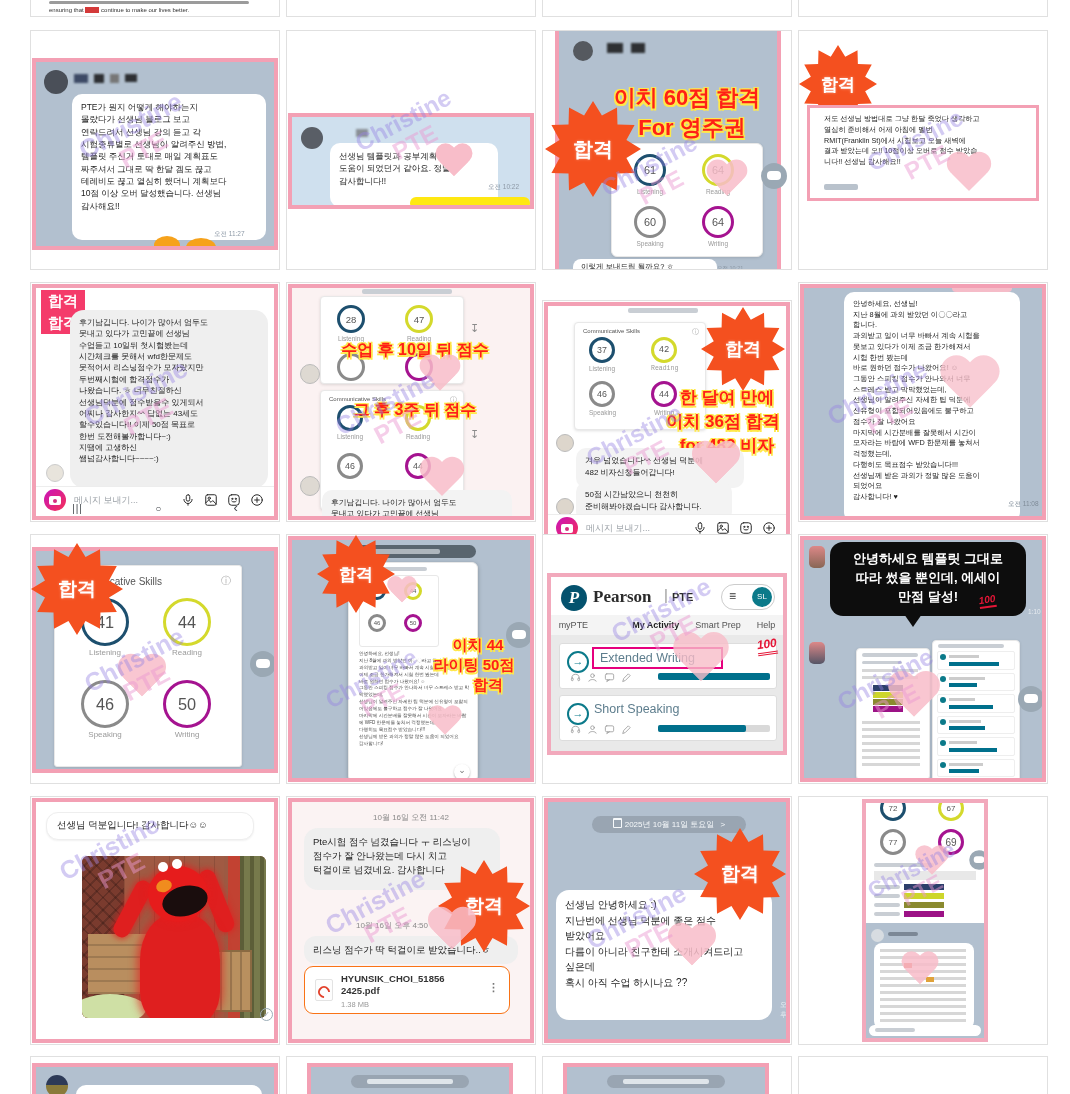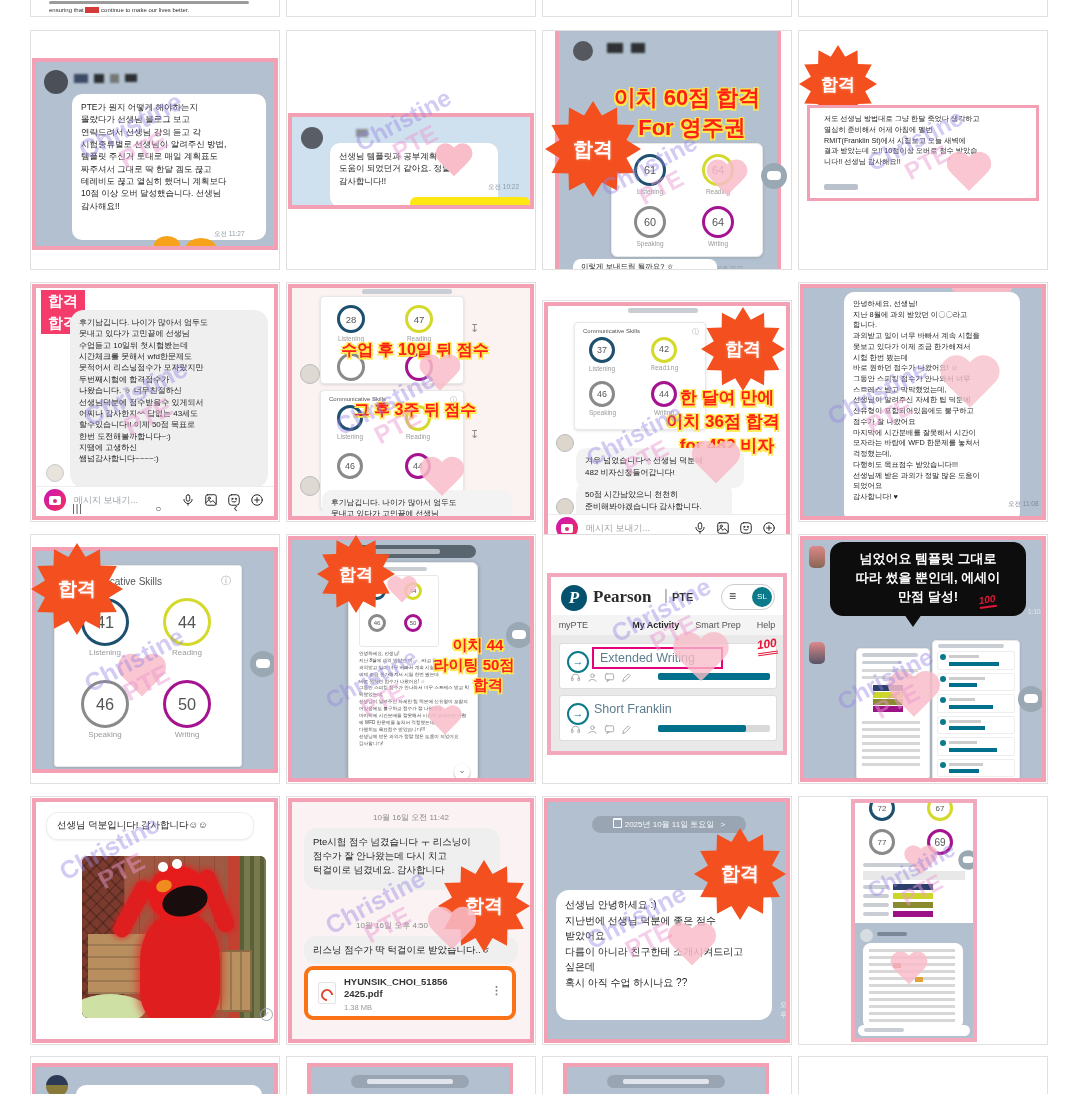--- a/index.html
+++ b/index.html
@@ -532,21 +532,21 @@
             </svg>
           <svg viewBox="0 0 24 24">
               <path d="M4 20l2-6 10-10 4 4-10 10z"></path>
             </svg>
         </span>
         <span class="pbar" style="left:98px;top:29px;width:112px;"></span>
       </div>
       <span class="hundred" style="position:absolute;right:6px;top:2px;">100</span>
       <div style="position:absolute;left:8px;top:60px;width:216px;height:44px;background:#fff;border:1px solid #ddd;border-radius:3px;">
         <span class="pearrow" style="left:7px;top:7px;"><span>→</span></span>
-        <span style="position:absolute;left:34px;top:6px;font-size:12.5px;color:#5d7d8d;">Short Franklin</span>
+        <span style="position:absolute;left:34px;top:6px;font-size:12.5px;color:#5d7d8d;">Short Speaking</span>
         <span class="picons" style="left:10px;top:28px;">
           <svg viewBox="0 0 24 24">
               <path d="M4 13a8 8 0 0 1 16 0"></path>
               <rect x="3" y="13" width="4" height="6" rx="2"></rect>
               <rect x="17" y="13" width="4" height="6" rx="2"></rect>
             </svg>
           <svg viewBox="0 0 24 24">
               <circle cx="12" cy="8" r="4"></circle>
               <path d="M4 20c1-5 15-5 16 0"></path>
             </svg>
@@ -567,21 +567,21 @@
   <div class="wm" style="left:70px;top:60px;font-size:25px;">
     <span class="w1">Christine</span>
       <span class="w2">PTE</span>
   </div>
 </div>
 
 <div class="card" style="left:798px;top:534px;height:250px;">
   <div class="shot kakao" style="left:1px;top:1px;width:246px;height:246px;">
     <div class="ava" style="left:5px;top:6px;width:16px;height:22px;border-radius:5px;background:linear-gradient(#d88,#865);"></div>
     <div style="position:absolute;left:26px;top:2px;width:196px;height:74px;background:#0d0d0d;border-radius:13px;color:#fff;text-align:center;">
-      <span class="pre" style="display:inline-block;margin-top:8px;font-size:13px;font-weight:bold;line-height:1.45;">넘었어요 템플릿 그대로
+      <span class="pre" style="display:inline-block;margin-top:8px;font-size:13px;font-weight:bold;line-height:1.45;">안녕하세요 템플릿 그대로
 따라 썼을 뿐인데, 에세이
 만점 달성!</span>
       <span class="hundred" style="position:absolute;right:30px;bottom:8px;font-size:10px;border-bottom-width:2px;">100</span>
     </div>
     <div style="position:absolute;left:100px;top:74px;width:0;height:0;border-left:9px solid transparent;border-right:9px solid transparent;border-top:13px solid #0d0d0d;"></div>
     <span class="time" style="left:224px;top:68px;color:#e6ebf0;">1:10</span>
     <div class="ava" style="left:5px;top:102px;width:16px;height:22px;border-radius:5px;background:linear-gradient(#d88,#556);"></div>
     <div class="panel" style="left:52px;top:108px;width:72px;height:130px;border-radius:4px;">
       <div class="blurbar" style="left:5px;top:4px;width:56px;height:4px;"></div>
       <div class="blurbar" style="left:5px;top:12px;width:40px;height:3px;"></div>
@@ -666,21 +666,21 @@
 
 <div class="card" style="left:286px;top:796px;height:249px;">
   <div class="shot" style="left:1px;top:1px;width:246px;height:245px;background:#fbf3f3;">
     <div style="position:absolute;left:0;top:10px;width:100%;text-align:center;font-size:8px;color:#8a8a8a;">10월 16일 오전 11:42</div>
     <div class="bub gbub pre" style="left:12px;top:26px;width:178px;height:48px;font-size:9.5px;border-radius:14px;">Pte시험 점수 넘겼습니다 ㅜ 리스닝이
 점수가 잘 안나왔는데 다시 치고
 턱걸이로 넘겼네요. 감사합니다</div>
     <div class="heart" style="left:150px;top:120px;transform:scale(2.6);"></div>
     <div style="position:absolute;left:30px;top:118px;width:140px;text-align:center;font-size:8px;color:#8a8a8a;">10월 16일 오후 4:50</div>
     <div class="bub gbub pre" style="left:12px;top:134px;width:196px;height:14px;font-size:9.5px;border-radius:12px;">리스닝 점수가 딱 턱걸이로 받았습니다..ㅎ</div>
-    <div style="position:absolute;left:12px;top:164px;width:204px;height:46px;background:#fff;border:4px solid #f97316;border-radius:9px;">
+    <div style="position:absolute;left:12px;top:164px;width:204px;height:46px;background:#fff;border:1px solid #f97316;border-radius:9px;">
       <span class="pdficon" style="left:10px;top:12px;"></span>
       <span class="pre" style="position:absolute;left:36px;top:6px;font-size:9.5px;font-weight:bold;color:#333;line-height:1.3;">HYUNSIK_CHOI_51856
 2425.pdf</span>
       <span style="position:absolute;left:36px;top:33px;font-size:7.5px;color:#999;">1.38 MB</span>
       <span class="dot3" style="right:10px;top:14px;font-size:11px;">⋮</span>
     </div>
     <div class="burst" style="left:146px;top:58px;width:92px;height:92px;">
       <span style="font-size:19px;">합격</span>
     </div>
   </div>
@@ -708,21 +708,21 @@
       <span style="font-size:19px;">합격</span>
     </div>
   </div>
   <div class="wm" style="left:45px;top:105px;font-size:25px;">
     <span class="w1">Christine</span>
       <span class="w2">PTE</span>
   </div>
 </div>
 
 <div class="card" style="left:798px;top:796px;height:249px;">
-  <div class="shot" style="left:52px;top:2px;width:126px;height:243px;background:#fff;border-color:#f2a9bc;">
+  <div class="shot" style="left:63px;top:2px;width:126px;height:243px;background:#fff;border-color:#f2a9bc;">
     <div class="sc" style="left:14px;top:-8px;--d:26px;--c:#1d4f6e;">
         <b style="font-size:8px;">72</b>
       </div>
     <div class="sc" style="left:72px;top:-8px;--d:26px;--c:#d4d92c;">
         <b style="font-size:8px;">67</b>
       </div>
     <div class="sc" style="left:14px;top:26px;--d:26px;--c:#8a8a8a;">
         <b style="font-size:8px;">77</b>
       </div>
     <div class="sc" style="left:72px;top:26px;--d:26px;--c:#a51390;">

